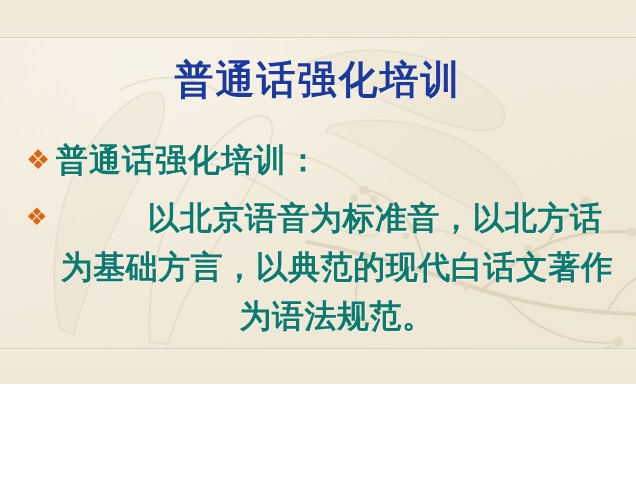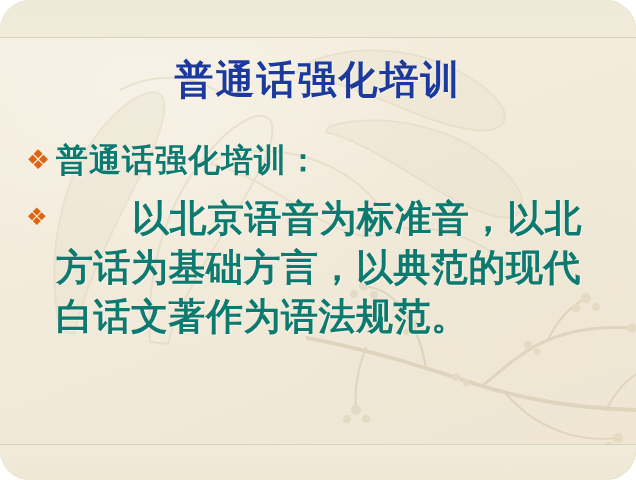--- a/index.html
+++ b/index.html
@@ -3,25 +3,24 @@
 <meta charset="utf-8">
 <style>
   html, body {
     margin: 0;
     padding: 0;
     background: #ffffff;
   }
   #slide {
     position: relative;
     width: 636px;
-    height: 480px;
+    height: 384px;
     overflow: hidden;
     background: #f3ecdd;
     font-family: "Liberation Sans", "DejaVu Sans", sans-serif;
-    border-radius: 30px;
   }
 
   
   .paper-base {
     position: absolute;
     inset: 0;
     background:
       radial-gradient(ellipse 420px 260px at 22% 18%, #f7f2e6 0%, rgba(247,242,230,0) 70%),
       radial-gradient(ellipse 380px 300px at 86% 72%, #efe7d4 0%, rgba(239,231,212,0) 72%),
       linear-gradient(160deg, #f5efe2 0%, #f2ebdb 45%, #ede5d2 100%);
@@ -121,24 +120,25 @@
   .bullet-body {
     flex: 1 1 auto;
     font-size: 32px;
     font-weight: bold;
     line-height: 40px;
     letter-spacing: 1px;
     color: #0d7a70;
     text-shadow: 1px 1px 0 rgba(255,255,255,0.45);
   }
   .bullet-line.l2 .bullet-body {
-    font-size: 37px;
+    font-size: 32px;
     line-height: 49px;
     letter-spacing: 0.5px;
     text-indent: 76px;
+    text-align: center;
   }
 </style>
 </head>
 <body>
 
 <div id="slide">
 
   <div class="paper-base"></div>
 
   <svg class="wm-petals" viewBox="0 0 636 330" preserveAspectRatio="none">

